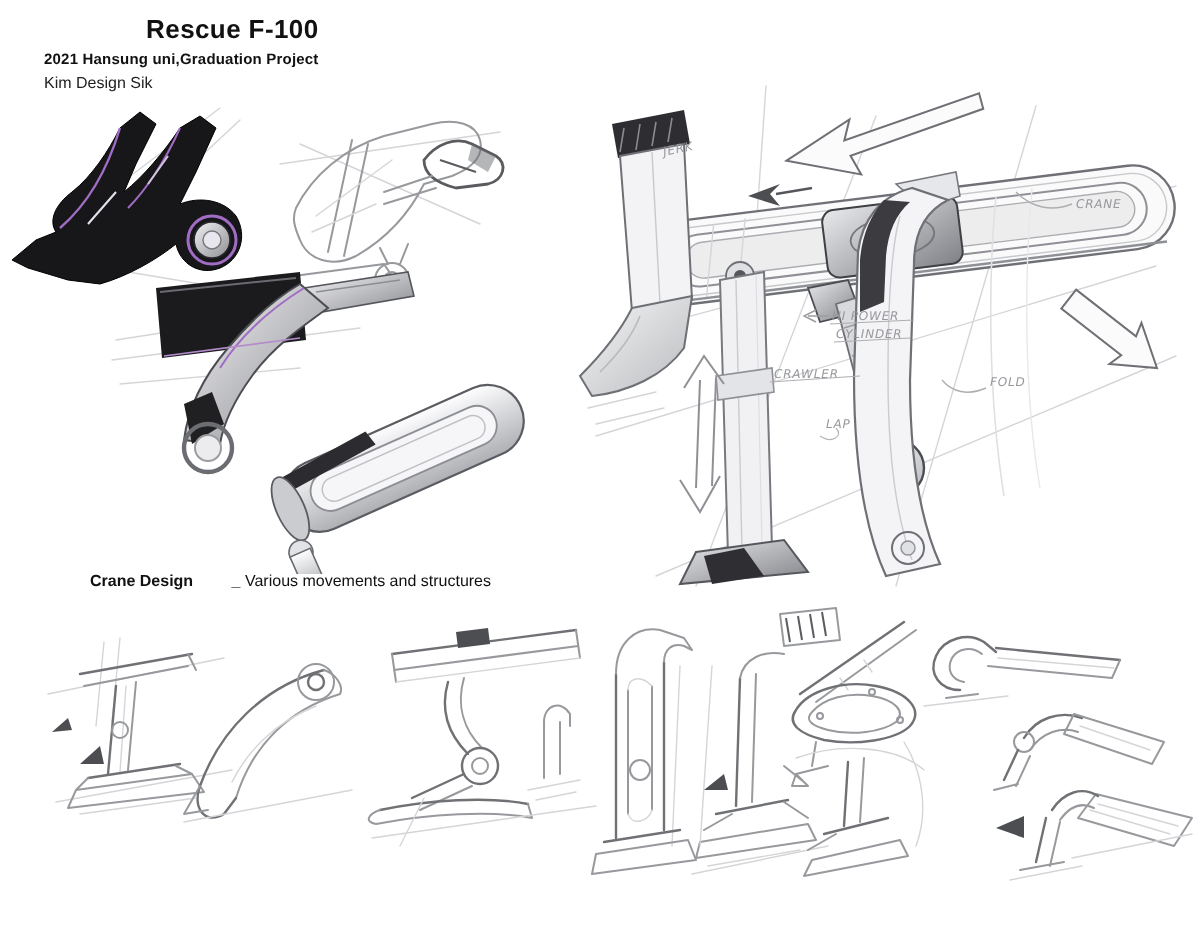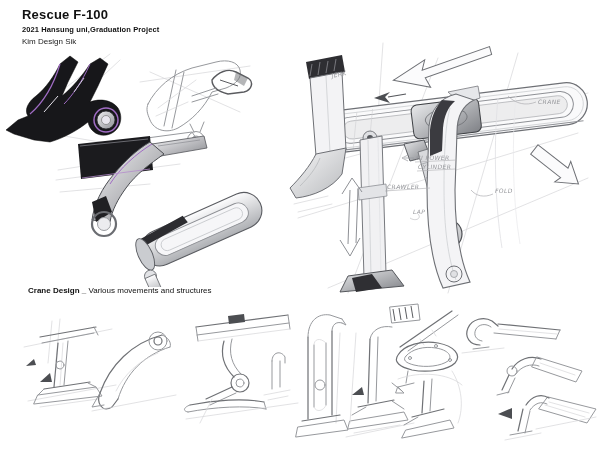--- a/index.html
+++ b/index.html
@@ -1,23 +1,23 @@
 <!DOCTYPE html>
 <html><head>
 <meta charset="utf-8">
 <style>
   html,body{margin:0;padding:0;background:#fff;}
   .page{position:relative;width:600px;height:469px;background:#ffffff;overflow:hidden;
         font-family:"Liberation Sans","DejaVu Sans",sans-serif;color:#1a1a1a;}
   .hdr{position:absolute;left:22px;top:8px;line-height:1.15;}
-  .hdr h1{margin:0;font-size:13px;font-weight:bold;letter-spacing:.2px;color:#111;}
+  .hdr h1{margin:0;font-size:13px;font-weight:bold;letter-spacing:.2px;color:#111;text-align:right;}
   .hdr .sub{margin-top:3px;font-size:7.5px;font-weight:bold;color:#111;letter-spacing:.1px;}
   .hdr .auth{margin-top:2px;font-size:8px;font-weight:normal;color:#222;}
   .caption{position:absolute;left:28px;top:286px;font-size:8px;color:#111;}
-  .cap-b{font-weight:bold;}
+  .cap-b{font-weight:bold;margin-left:17px;}
   svg{position:absolute;display:block;}
   .sk-tl{left:0;top:52px;}
   .sk-main{left:288px;top:38px;}
   .sk-bot{left:0;top:303px;}
   
   .s1{stroke:#97999d;fill:none;stroke-width:1;stroke-linecap:round;stroke-linejoin:round;}
   .s2{stroke:#6f7175;fill:none;stroke-width:1.2;stroke-linecap:round;stroke-linejoin:round;}
   .sl{stroke:#d5d5d8;fill:none;stroke-width:.7;stroke-linecap:round;}
   .sd{fill:#4c4e52;stroke:none;}
   .anno{font-family:"DejaVu Sans",sans-serif;font-style:italic;font-size:6px;

